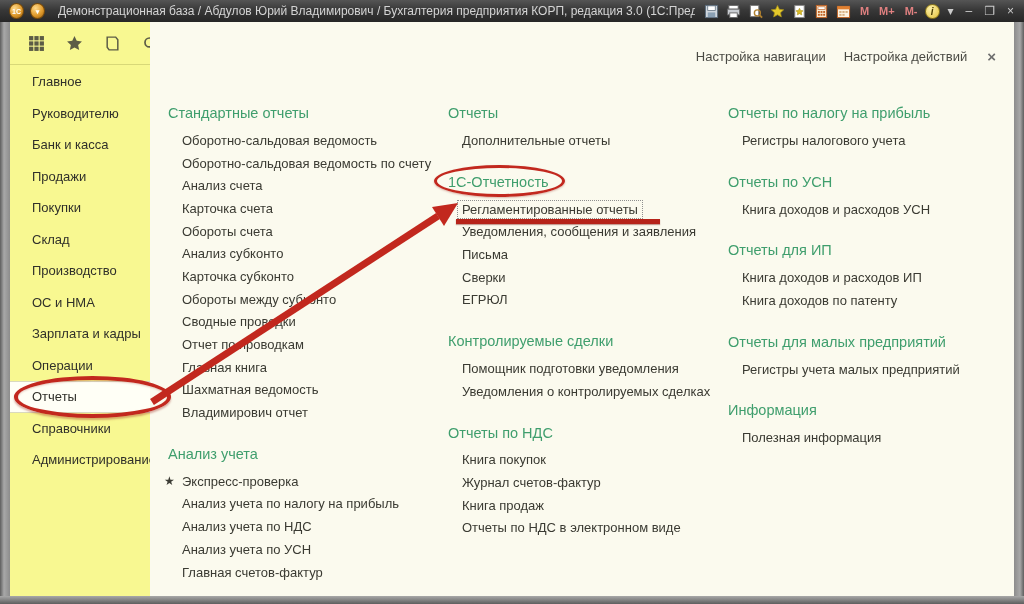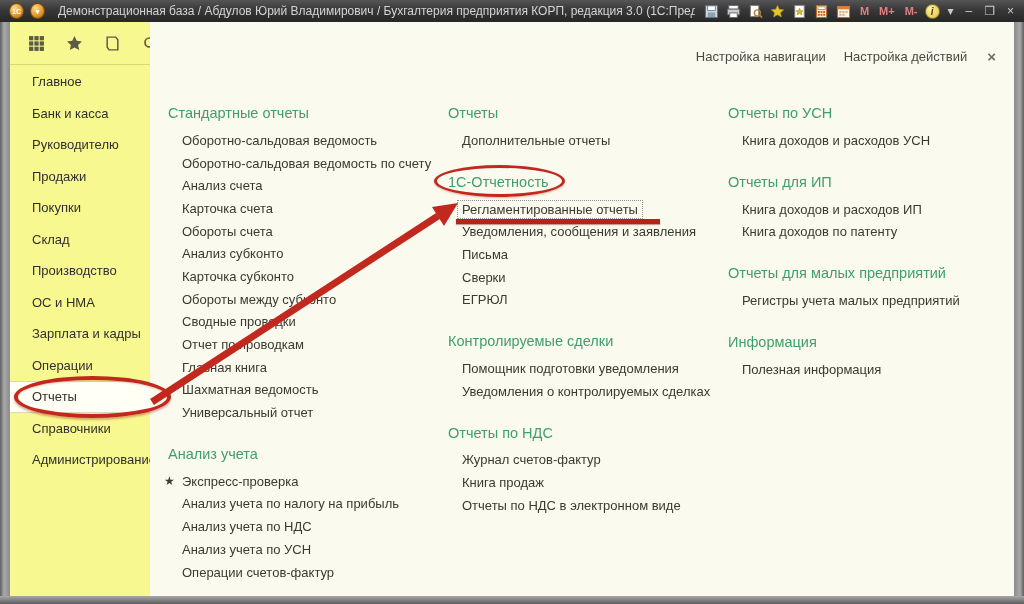--- a/index.html
+++ b/index.html
@@ -196,24 +196,24 @@
             <circle cx="7" cy="7" r="4.2" fill="none" stroke="#5c5c46" stroke-width="1.6"></circle>
             <line x1="10.2" y1="10.2" x2="14.2" y2="14.2" stroke="#5c5c46" stroke-width="1.8"></line>
           </svg>
         </span>
       </div>
     <div class="sb-menu">
         <div class="sb-item">
           <span>Главное</span>
         </div>
         <div class="sb-item">
+          <span>Руководителю</span>
+        </div>
+        <div class="sb-item">
           <span>Банк и касса</span>
-        </div>
-        <div class="sb-item">
-          <span>Руководителю</span>
         </div>
         <div class="sb-item">
           <span>Продажи</span>
         </div>
         <div class="sb-item">
           <span>Покупки</span>
         </div>
         <div class="sb-item">
           <span>Склад</span>
         </div>
@@ -281,42 +281,42 @@
             <div class="nav-row">
               <span class="nav-link">Отчет по проводкам</span>
             </div>
             <div class="nav-row">
               <span class="nav-link">Главная книга</span>
             </div>
             <div class="nav-row">
               <span class="nav-link">Шахматная ведомость</span>
             </div>
             <div class="nav-row">
-              <span class="nav-link">Универсальный отчет</span>
+              <span class="nav-link">Владимирович отчет</span>
             </div>
           </div>
         </div>
         <div class="section">
           <div class="sec-title">Анализ учета</div>
           <div class="sec-items">
             <div class="nav-row">
               <span class="star-flag">★</span>
               <span class="nav-link">Экспресс-проверка</span>
             </div>
             <div class="nav-row">
               <span class="nav-link">Анализ учета по налогу на прибыль</span>
             </div>
             <div class="nav-row">
               <span class="nav-link">Анализ учета по НДС</span>
             </div>
             <div class="nav-row">
               <span class="nav-link">Анализ учета по УСН</span>
             </div>
             <div class="nav-row">
-              <span class="nav-link">Операции счетов-фактур</span>
+              <span class="nav-link">Главная счетов-фактур</span>
             </div>
           </div>
         </div>
       </div>
     <div class="col" id="col2">
         <div class="section">
           <div class="sec-title">Отчеты</div>
           <div class="sec-items">
             <div class="nav-row">
               <span class="nav-link">Дополнительные отчеты</span>
@@ -351,32 +351,43 @@
             </div>
             <div class="nav-row">
               <span class="nav-link">Уведомления о контролируемых сделках</span>
             </div>
           </div>
         </div>
         <div class="section">
           <div class="sec-title">Отчеты по НДС</div>
           <div class="sec-items">
             <div class="nav-row">
+              <span class="nav-link">Книга покупок</span>
+            </div>
+            <div class="nav-row">
               <span class="nav-link">Журнал счетов-фактур</span>
             </div>
             <div class="nav-row">
               <span class="nav-link">Книга продаж</span>
             </div>
             <div class="nav-row">
               <span class="nav-link">Отчеты по НДС в электронном виде</span>
             </div>
           </div>
         </div>
       </div>
     <div class="col" id="col3">
+        <div class="section">
+          <div class="sec-title">Отчеты по налогу на прибыль</div>
+          <div class="sec-items">
+            <div class="nav-row">
+              <span class="nav-link">Регистры налогового учета</span>
+            </div>
+          </div>
+        </div>
         <div class="section">
           <div class="sec-title">Отчеты по УСН</div>
           <div class="sec-items">
             <div class="nav-row">
               <span class="nav-link">Книга доходов и расходов УСН</span>
             </div>
           </div>
         </div>
         <div class="section">
           <div class="sec-title">Отчеты для ИП</div>

